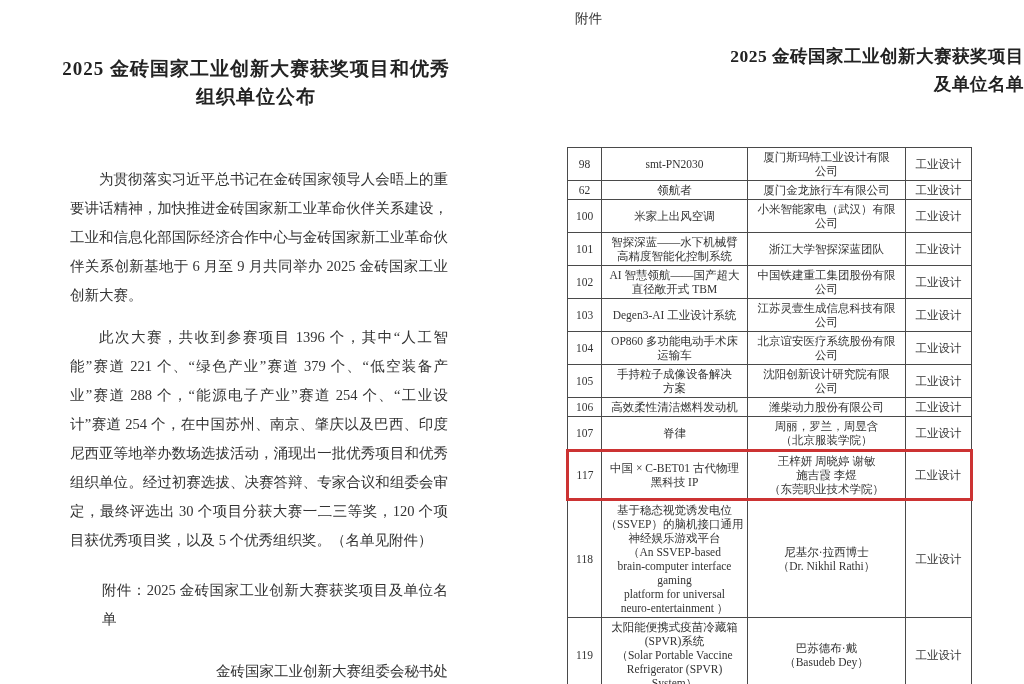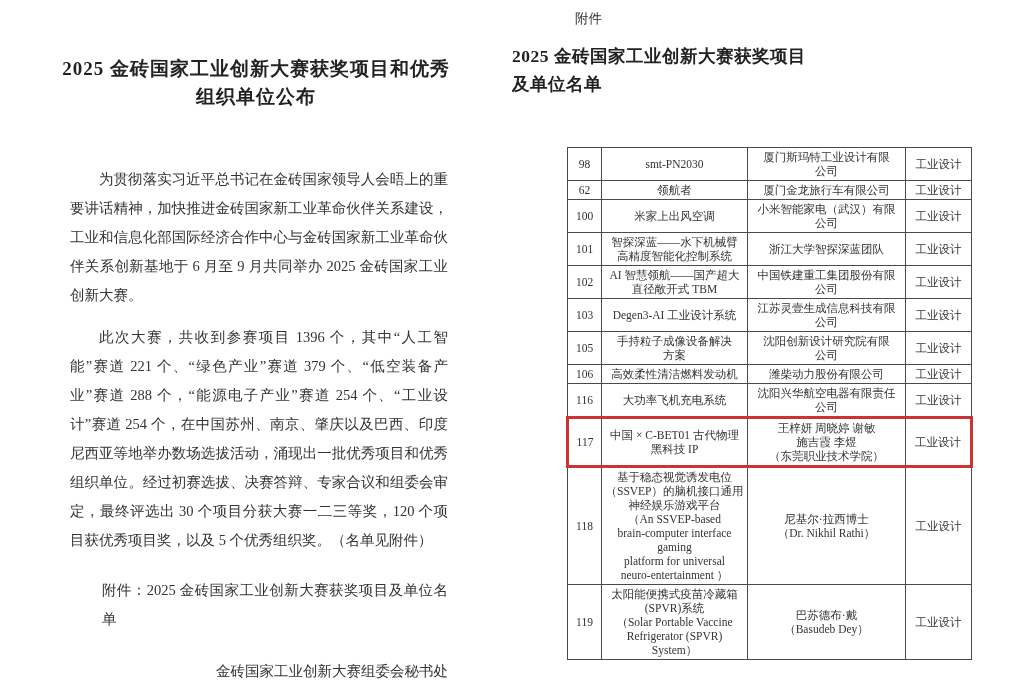--- a/index.html
+++ b/index.html
@@ -59,21 +59,21 @@
   
   .annex-label {
     position: absolute;
     top: 10px;
     left: 63px;
     font-size: 13.5px;
     color: #333;
   }
   .annex-title {
     margin-top: 42px;
-    text-align: left;
+    text-align: right;
     font-weight: bold;
     font-size: 17.5px;
     line-height: 28px;
     letter-spacing: 0.5px;
     white-space: pre-line;
     color: #222;
   }
   .awards-table {
     position: absolute;
     top: 147px;
@@ -160,38 +160,46 @@
           <td class="col-track">工业设计</td>
         </tr>
         <tr class="">
           <td class="col-no">103</td>
           <td class="col-project">Degen3-AI 工业设计系统</td>
           <td class="col-unit">江苏灵壹生成信息科技有限
 公司</td>
           <td class="col-track">工业设计</td>
         </tr>
         <tr class="">
+          <td class="col-no">104</td>
+          <td class="col-project">OP860 多功能电动手术床
+运输车</td>
+          <td class="col-unit">北京谊安医疗系统股份有限
+公司</td>
+          <td class="col-track">工业设计</td>
+        </tr>
+        <tr class="">
           <td class="col-no">105</td>
           <td class="col-project">手持粒子成像设备解决
 方案</td>
           <td class="col-unit">沈阳创新设计研究院有限
 公司</td>
           <td class="col-track">工业设计</td>
         </tr>
         <tr class="">
           <td class="col-no">106</td>
           <td class="col-project">高效柔性清洁燃料发动机</td>
           <td class="col-unit">潍柴动力股份有限公司</td>
           <td class="col-track">工业设计</td>
         </tr>
         <tr class="">
-          <td class="col-no">116</td>
-          <td class="col-project">大功率飞机充电系统</td>
-          <td class="col-unit">沈阳兴华航空电器有限责任
-公司</td>
+          <td class="col-no">107</td>
+          <td class="col-project">脊律</td>
+          <td class="col-unit">周丽，罗兰，周昱含
+（北京服装学院）</td>
           <td class="col-track">工业设计</td>
         </tr>
         <tr class="hl">
           <td class="col-no">117</td>
           <td class="col-project">中国 × C-BET01 古代物理
 黑科技 IP</td>
           <td class="col-unit">王梓妍 周晓婷 谢敏
 施吉霞 李煜
 （东莞职业技术学院）</td>
           <td class="col-track">工业设计</td>

